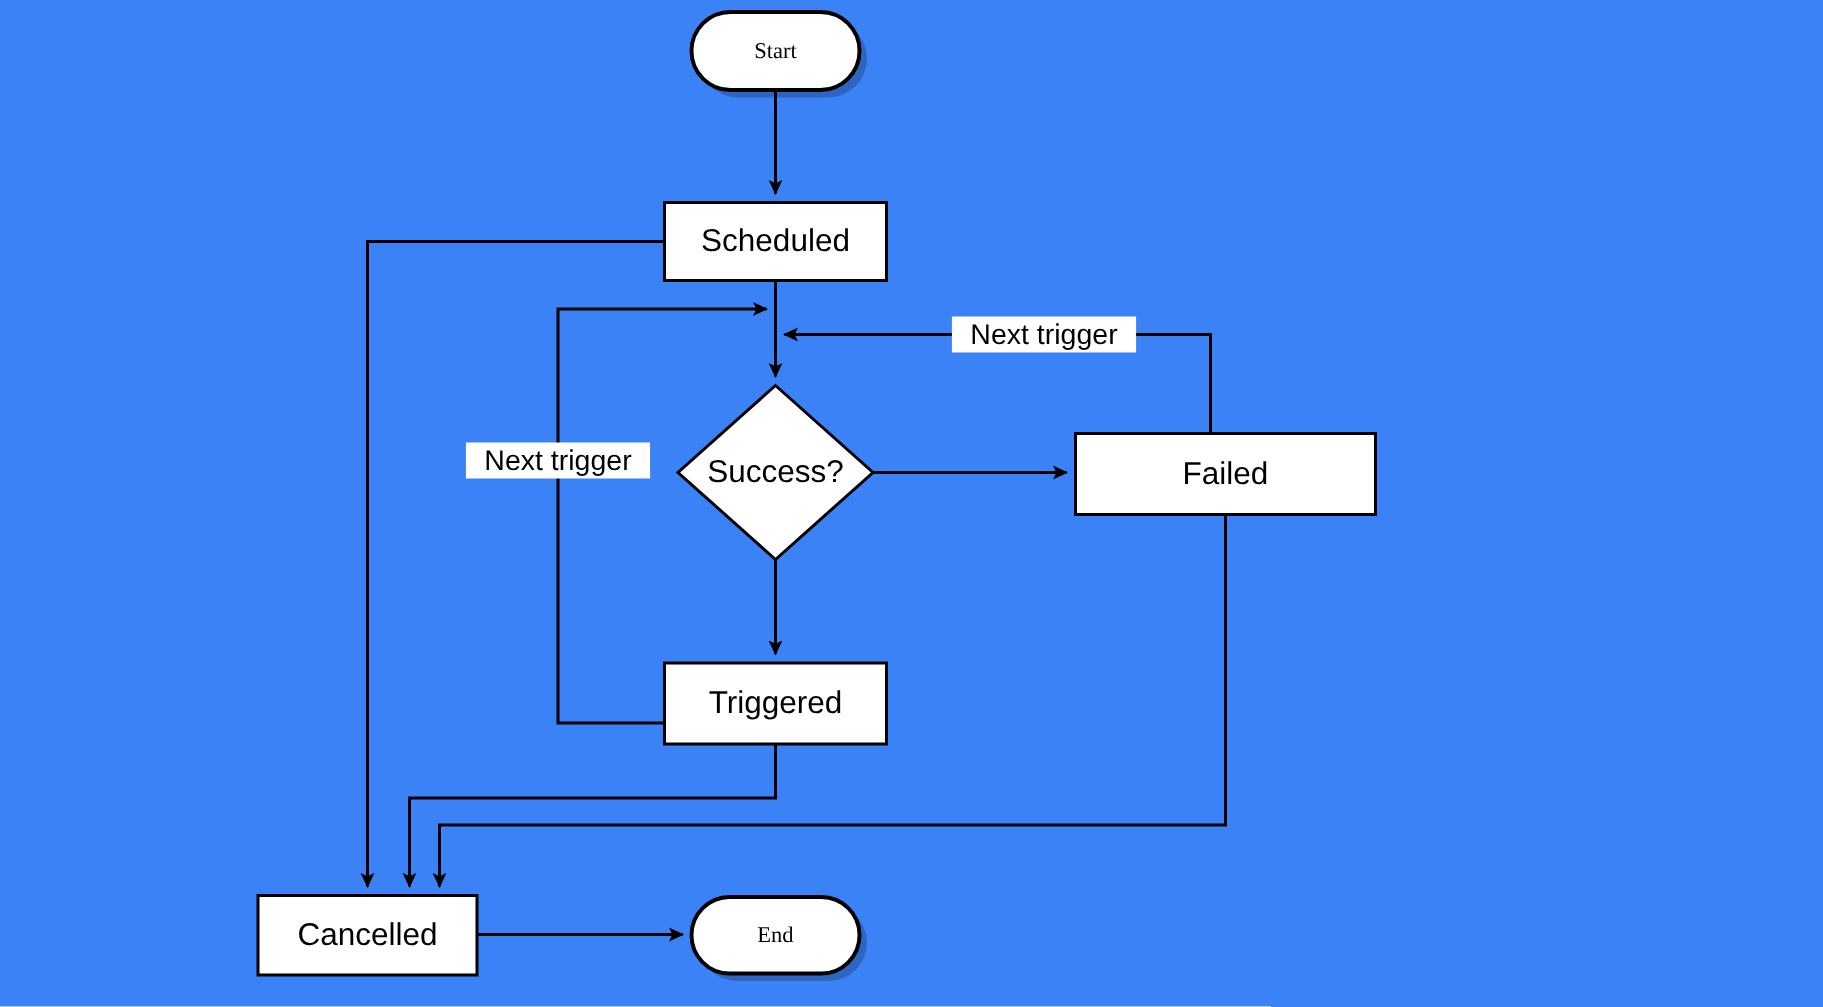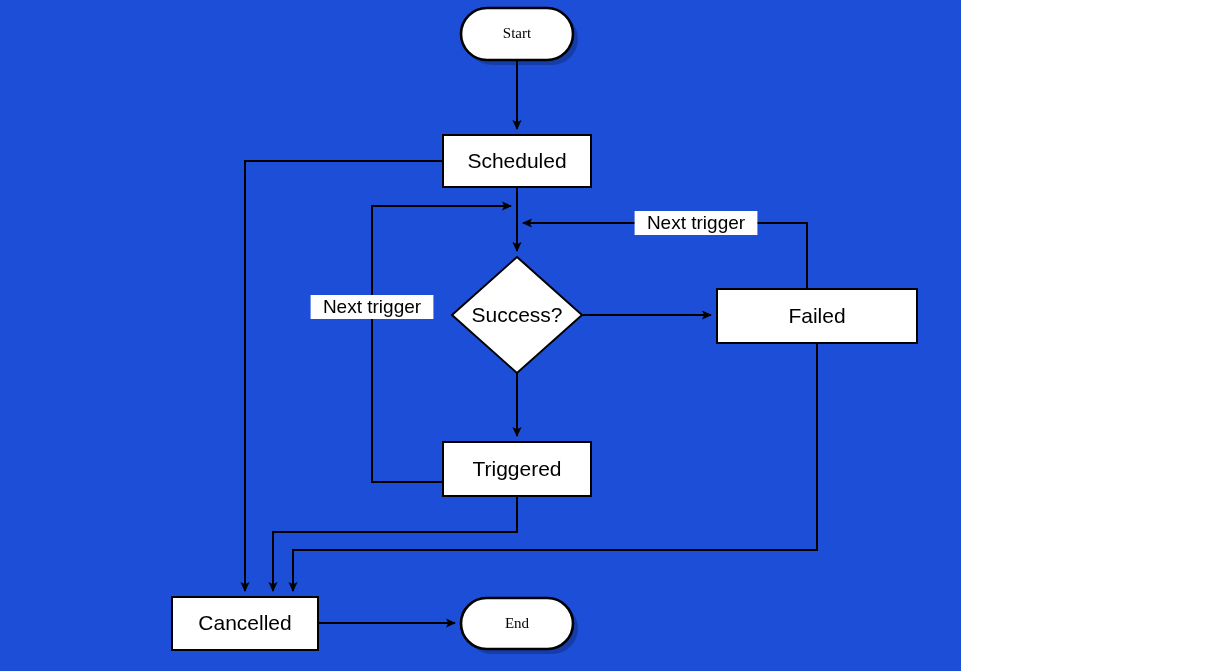--- a/index.html
+++ b/index.html
@@ -9,23 +9,23 @@
     background: #ffffff;
   }
   body {
     width: 1215px;
     height: 671px;
     font-family: "Liberation Sans", sans-serif;
     overflow: hidden;
   }
   #diagram-root {
     position: relative;
-    width: 961px;
+    width: 1215px;
     height: 671px;
-    background: #1d4ed8;
+    background: #3b82f6;
   }
   #flow-svg {
     position: absolute;
     top: 0;
     left: 0;
     width: 1215px;
     height: 671px;
     display: block;
   }
   .node-shape {

